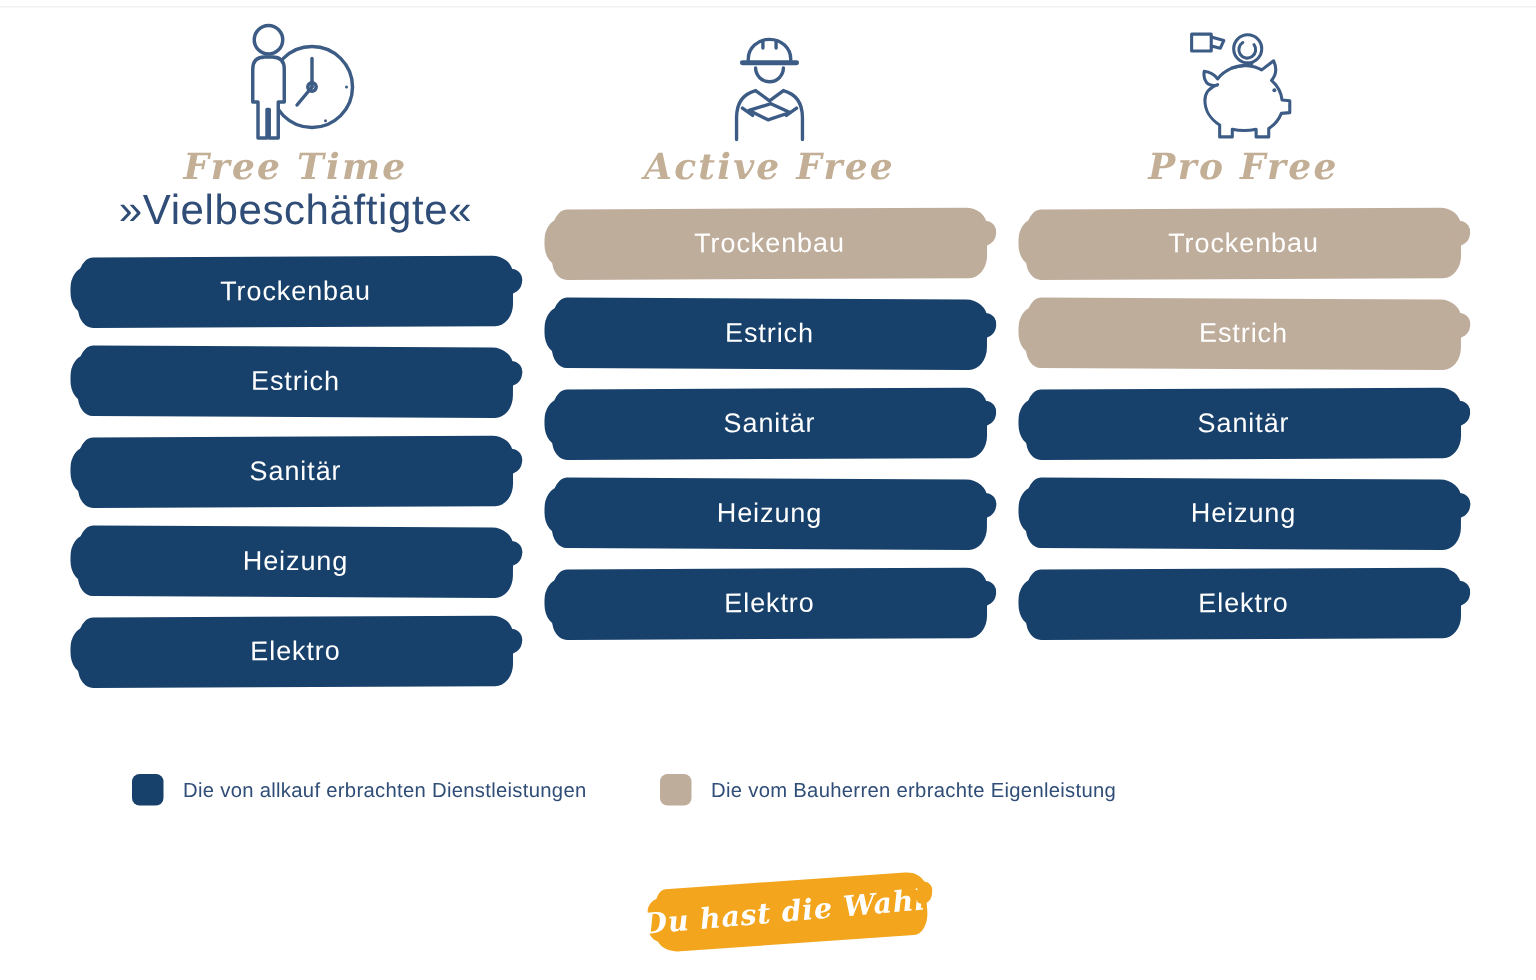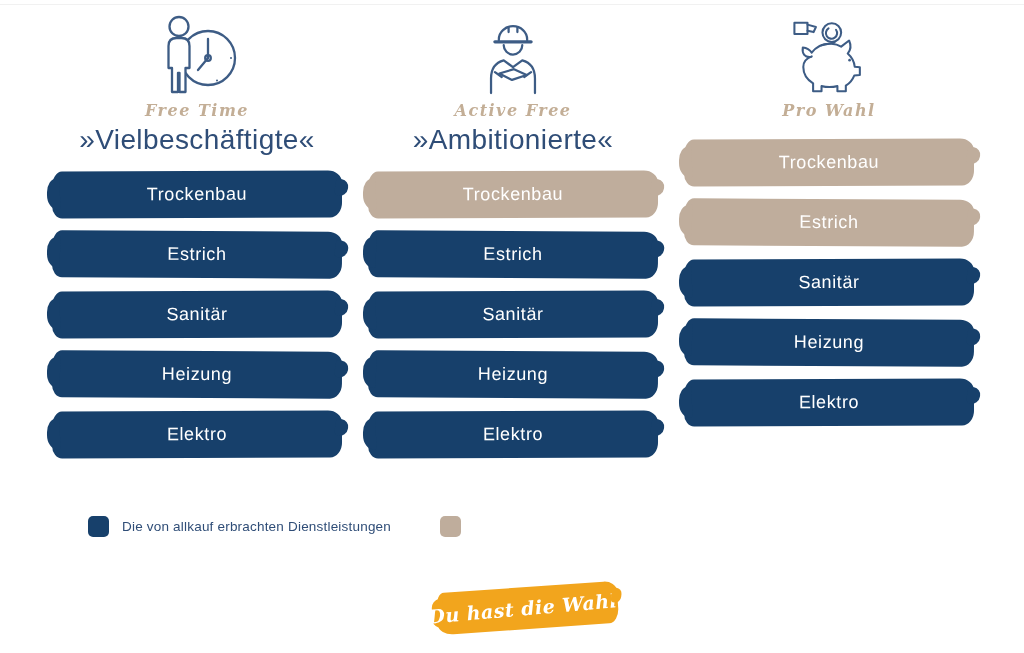--- a/index.html
+++ b/index.html
@@ -10,21 +10,21 @@
   .top-line{position:absolute;top:4px;left:0;width:100%;height:1px;background:#f1f1f1;}
 
   
   .columns{position:absolute;top:10px;left:52px;display:flex;gap:26px;}
   .col{width:290px;display:flex;flex-direction:column;align-items:center;}
   .icon-wrap{height:86px;display:flex;align-items:flex-end;justify-content:center;}
   .icon-wrap svg{display:block;}
   .script{
     margin-top:2px;height:26px;line-height:26px;
     font-family:"DejaVu Serif",serif;font-style:italic;font-weight:bold;
-    font-size:16px;color:var(--script);letter-spacing:1.5px;
+    font-size:24px;color:var(--script);letter-spacing:1.5px;
   }
   .title{
     margin:0;font-size:28px;font-weight:400;color:var(--title);
     letter-spacing:.4px;white-space:nowrap;
   }
 
   
   .bars{width:100%;margin-top:15px;}
   .bar{
     position:relative;height:47px;margin-bottom:13px;
@@ -123,21 +123,20 @@
           <path d="M27.5,26 v-1 a14.5,13.5 0 0 1 29,0 v1"></path>
           <path d="M37.5,13 v4.5 M46.5,13 v4.5"></path>
           <path d="M23.5,27.5 h37" stroke-width="3.4"></path>
           <path d="M32.5,31 a9.5,9.5 0 0 0 19,0"></path>
           <path d="M19.5,80 v-15 q0,-15 13,-18.5 l9.5,7 9.5,-7 q13,3.5 13,18.5 v15"></path>
           <path d="M28,60 l15,-4.5 13,6 -15,5 z" fill="#ffffff"></path>
           <path d="M23.5,58.5 l7,5 M60.5,58.5 l-7,5"></path>
         </svg>
       </div>
       <div class="script">Active Free</div>
-      <h2 class="title">»Ambitionierte«</h2>
       <div class="bars">
         <div class="bar bar--own">
             <span class="bar-label">Trockenbau</span>
           </div>
         <div class="bar bar--service">
             <span class="bar-label">Estrich</span>
           </div>
         <div class="bar bar--service">
             <span class="bar-label">Sanitär</span>
           </div>
@@ -155,21 +154,21 @@
         <svg width="86" height="82" viewBox="0 0 92 82" fill="none" stroke="#3D5C85" stroke-width="2.2" stroke-linecap="round" stroke-linejoin="round">
           <path d="M9,6.5 h14 v12 h-14 z" fill="#ffffff"></path>
           <path d="M23,8.5 l9,2.5 -2.5,5.5 -6.5,-1.5"></path>
           <circle cx="49" cy="17" r="10" fill="#ffffff"></circle>
           <path d="M45.5,12.5 a6,6 0 1 0 8,1.5"></path>
           <path d="M27,43 c-7,1 -10,-3.5 -9,-10 c4.5,0.5 7.5,2.5 9.5,5.5 c5,-6.5 13,-10 21,-9.5 c4,0.2 7.5,1.2 10.5,3 l8.5,-6.5 c2.5,5.5 1.5,10.5 -1.5,14 c4.5,4 7,9 7.5,14 l5.5,0.5 v8.5 l-6,0.5 c-1.8,4.5 -5,8.3 -9,10.8 v6 h-9 v-5.5 c-5.5,1.2 -11.5,1.2 -17,0 v5.5 h-9 v-8.5 c-6.5,-4 -10.5,-10.5 -10.5,-17.5 c0,-5 2.5,-9 9,-11.3 z" fill="#ffffff"></path>
           <path d="M38,30.5 l14,-3"></path>
           <circle cx="68" cy="46.5" r="1.4" fill="#3D5C85" stroke="none"></circle>
         </svg>
       </div>
-      <div class="script">Pro Wahl</div>
+      <div class="script">Pro Free</div>
       <div class="bars">
         <div class="bar bar--own">
             <span class="bar-label">Trockenbau</span>
           </div>
         <div class="bar bar--own">
             <span class="bar-label">Estrich</span>
           </div>
         <div class="bar bar--service">
             <span class="bar-label">Sanitär</span>
           </div>
@@ -183,19 +182,20 @@
     </section>
   </div>
 
   <div class="legend">
     <div class="legend-item legend-item--1">
       <span class="swatch swatch--service"></span>
       <span class="legend-label">Die von allkauf erbrachten Dienstleistungen</span>
     </div>
     <div class="legend-item">
       <span class="swatch swatch--own"></span>
+      <span class="legend-label">Die vom Bauherren erbrachte Eigenleistung</span>
     </div>
   </div>
 
   <div class="banner">
     <span class="banner-text">Du hast die Wahl!</span>
   </div>
 </div>
 
 </body></html>

